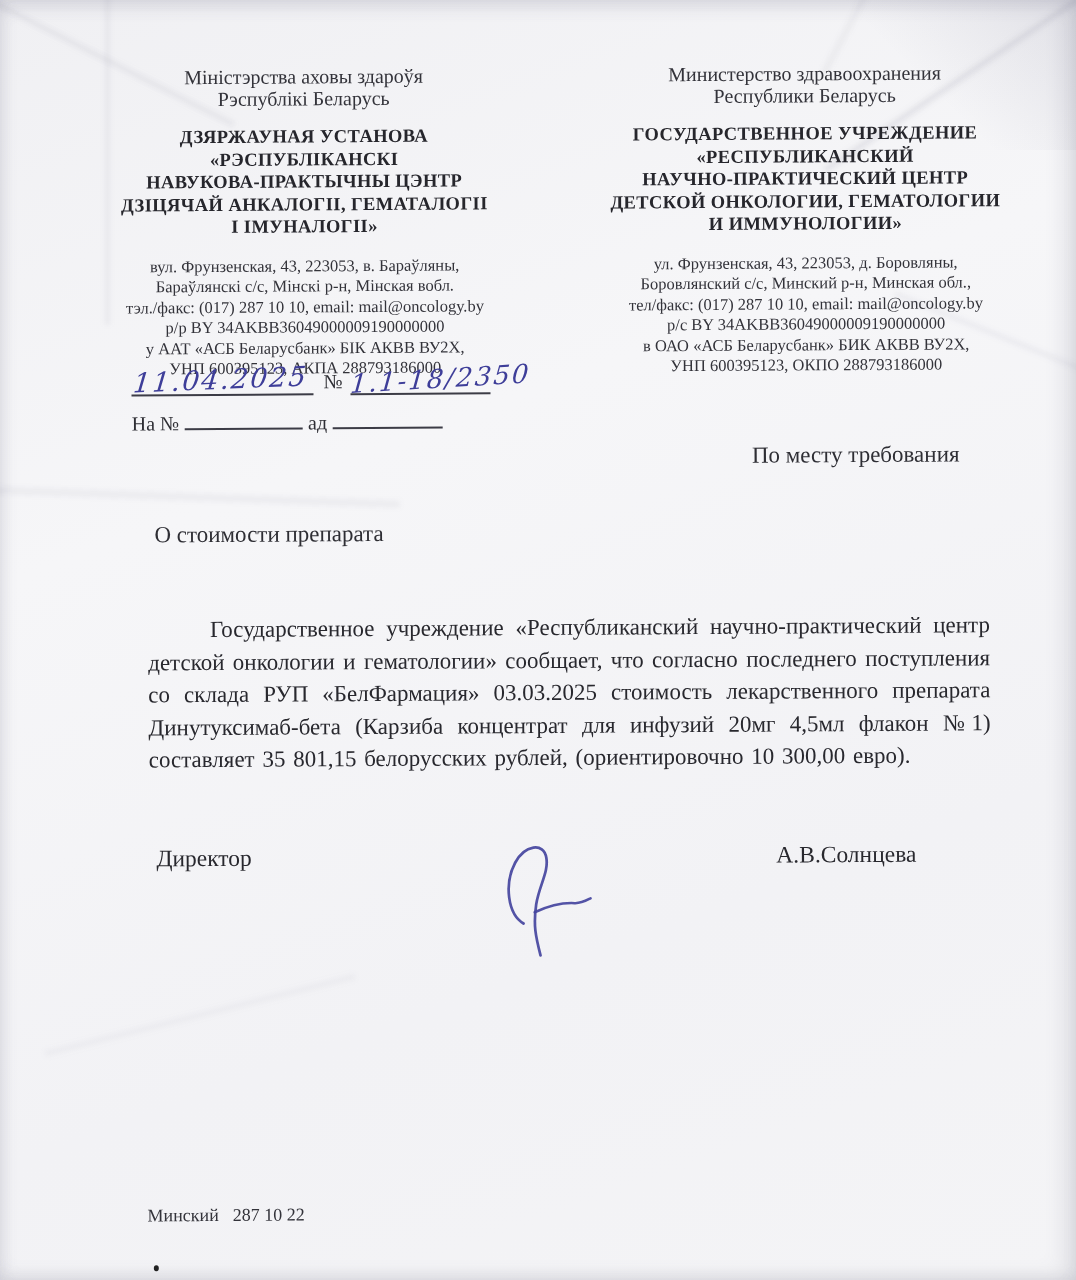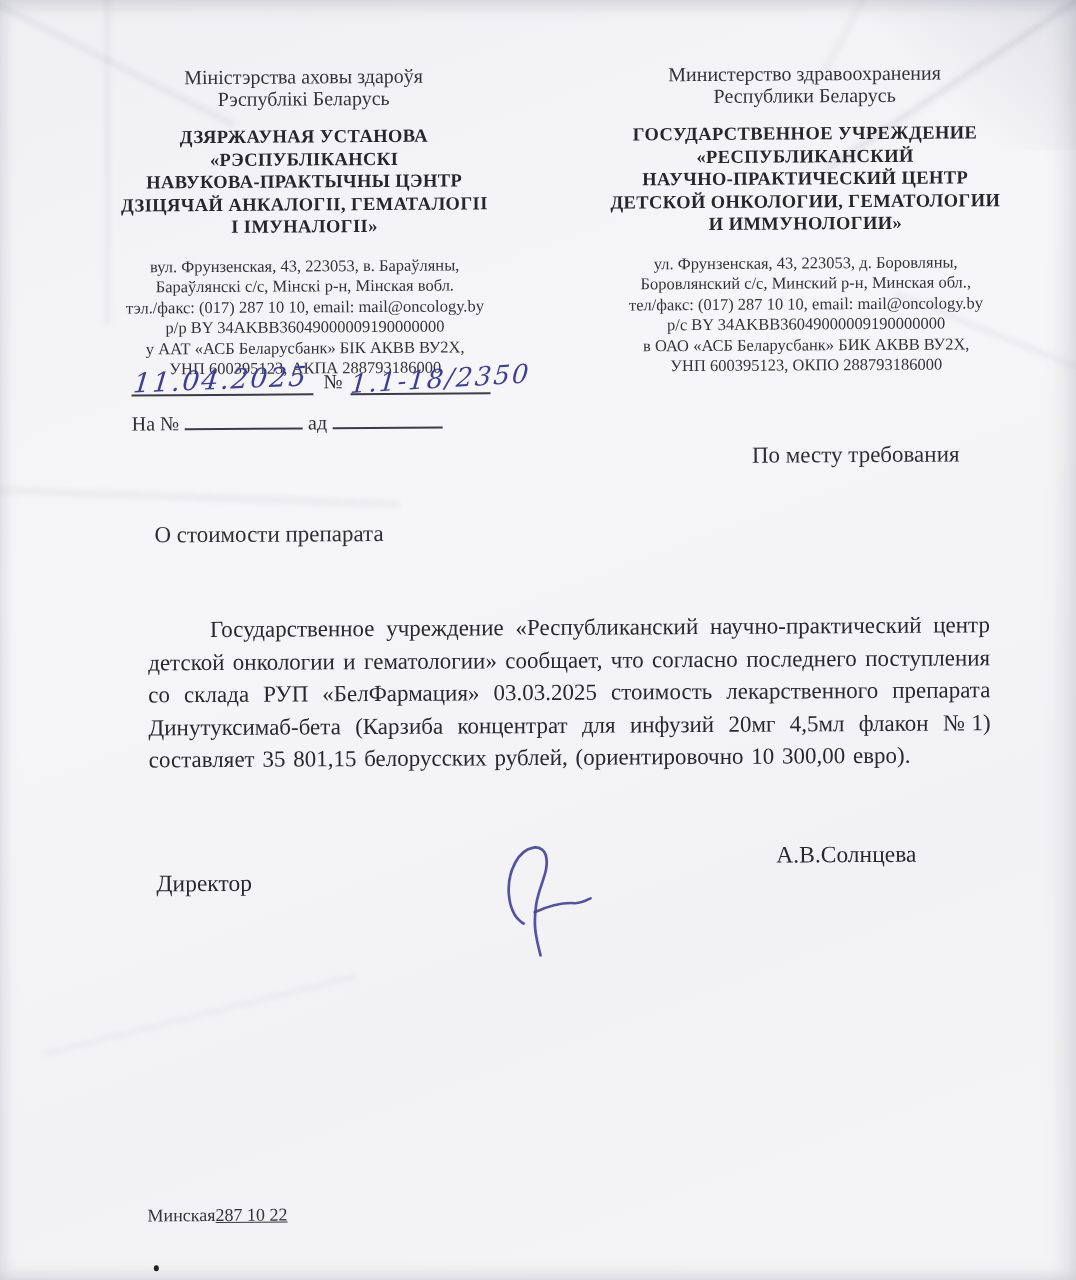--- a/index.html
+++ b/index.html
@@ -65,26 +65,26 @@
   .addressee{position:absolute;left:753px;top:444px;font-size:23px;color:#2e2e34;}
   .subject{position:absolute;left:155px;top:520px;font-size:23px;color:#2e2e34;}
 
   .bodytext{
     position:absolute;left:148px;top:612px;width:842px;
     font-size:23px;line-height:32.5px;color:#28282e;
     text-align:justify;text-indent:62px;word-spacing:2px;
   }
 
   .signrow{position:absolute;left:0;top:843px;width:1076px;font-size:23.5px;color:#28282e;}
-  .sign-title{position:absolute;left:155px;top:0;margin-top:25px;}
+  .sign-title{position:absolute;left:155px;top:0;}
   .sign-name{position:absolute;left:727px;top:0;margin-left:48px;}
   .sign-svg{position:absolute;left:488px;top:-6px;width:130px;height:120px;}
 
   .footer{position:absolute;left:144px;top:1203px;font-size:18px;color:#33333a;}
-  .footer .ph{text-decoration:underline;}
+  .footer .ph{margin-left:14px;}
   .specdot{position:absolute;left:150px;top:1263px;width:5px;height:6px;border-radius:50%;background:#222;}
 </style>
 </head>
 <body>
 
 <div class="page">
   <div class="crease c1"></div>
   <div class="crease c2"></div>
   <div class="crease c3"></div>
   <div class="crease c4"></div>
@@ -158,18 +158,18 @@
     <div class="signrow">
       <span class="sign-title">Директор</span>
       <svg class="sign-svg" viewBox="0 0 130 150">
         <path d="M26,108 C6,96 2,58 16,32 C28,10 52,6 55,26 C58,44 46,60 42,84 C38,110 41,124 47,148" fill="none" stroke="#45459e" stroke-width="3.4" stroke-linecap="round" opacity="0.92"></path>
         <path d="M40,94 C58,86 74,82 90,83 C98,83.5 104,80 110,77" fill="none" stroke="#45459e" stroke-width="3.2" stroke-linecap="round" opacity="0.92"></path>
       </svg>
       <span class="sign-name">А.В.Солнцева</span>
     </div>
 
     <div class="footer">
-      <span>Минская</span><span class="ph">287 10 22</span>
+      <span>Минский</span><span class="ph">287 10 22</span>
     </div>
 
     <div class="specdot"></div>
   </div>
 </div>
 
 </body></html>

